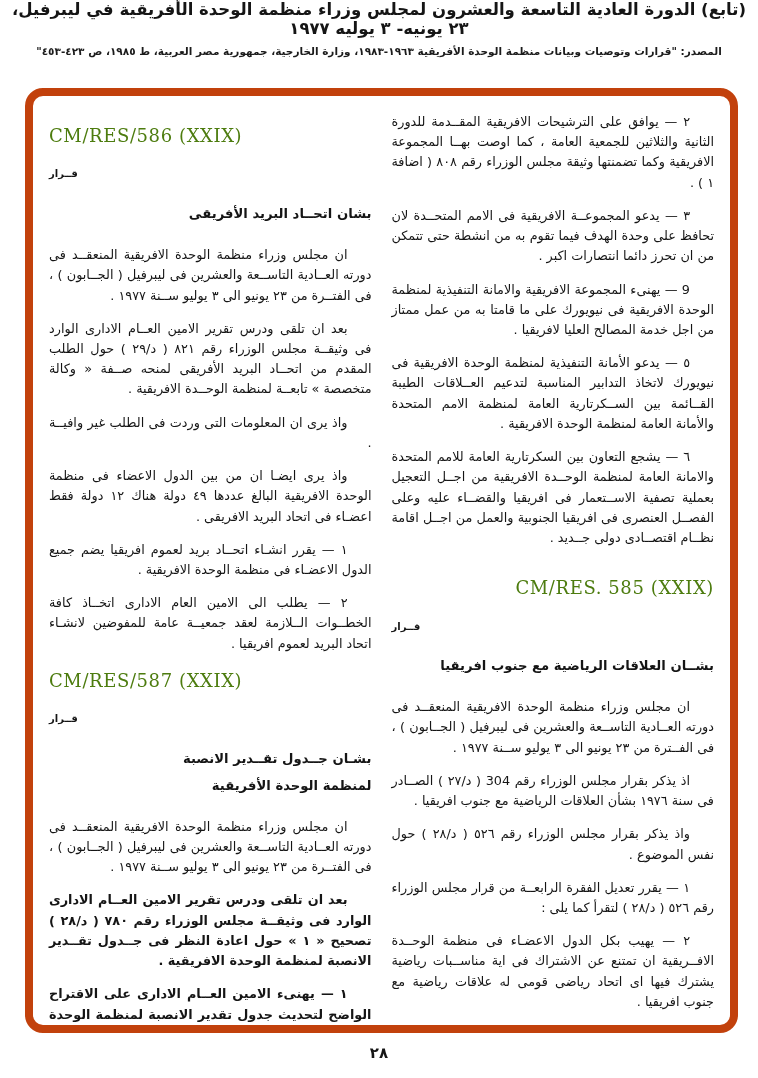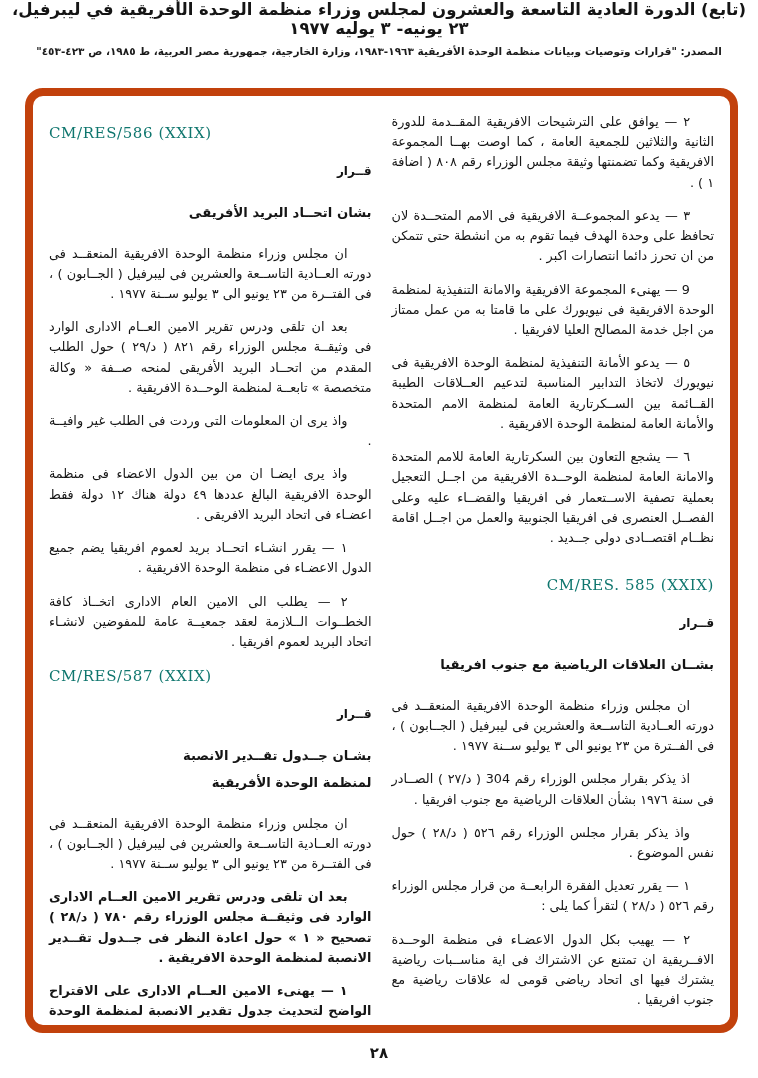--- a/index.html
+++ b/index.html
@@ -24,25 +24,25 @@
   }
   .columns { display:flex; direction:rtl; gap:20px; height:100%; }
   .col { flex:1; min-width:0; direction:rtl; text-align:justify;
          font-size:12.8px; line-height:1.58; }
 
   p.para { margin:0 0 13px 0; text-indent:24px; }
   p.para.bold { font-weight:bold; }
 
   .res-number {
     direction:ltr; text-align:left; unicode-bidi:embed;
-    font-family:"DejaVu Serif", serif; font-size:15px;
-    letter-spacing:0.6px; margin:10px 0 16px 0; color:#0f766e;
+    font-family:"DejaVu Serif", serif; font-size:18px;
+    letter-spacing:0.6px; margin:10px 0 16px 0; color:#4d7c0f;
   }
   .res-number.spaced { margin-top:26px;text-align:right; }
-  .decision-word { text-align:right; font-weight:bold; font-size:12px; margin:6px 0 22px 0; }
+  .decision-word { text-align:left; font-weight:bold; font-size:10px; margin:6px 0 22px 0; }
   .res-subject { font-weight:bold; font-size:13.2px; margin:0 0 20px 0; }
   .res-subject.tight { margin-bottom:6px; }
 
   
   .page-number {
     position:absolute; left:0; top:1044px; width:100%;
     text-align:center; font-weight:bold; font-size:15px; direction:rtl;
   }
 </style>
 </head>

